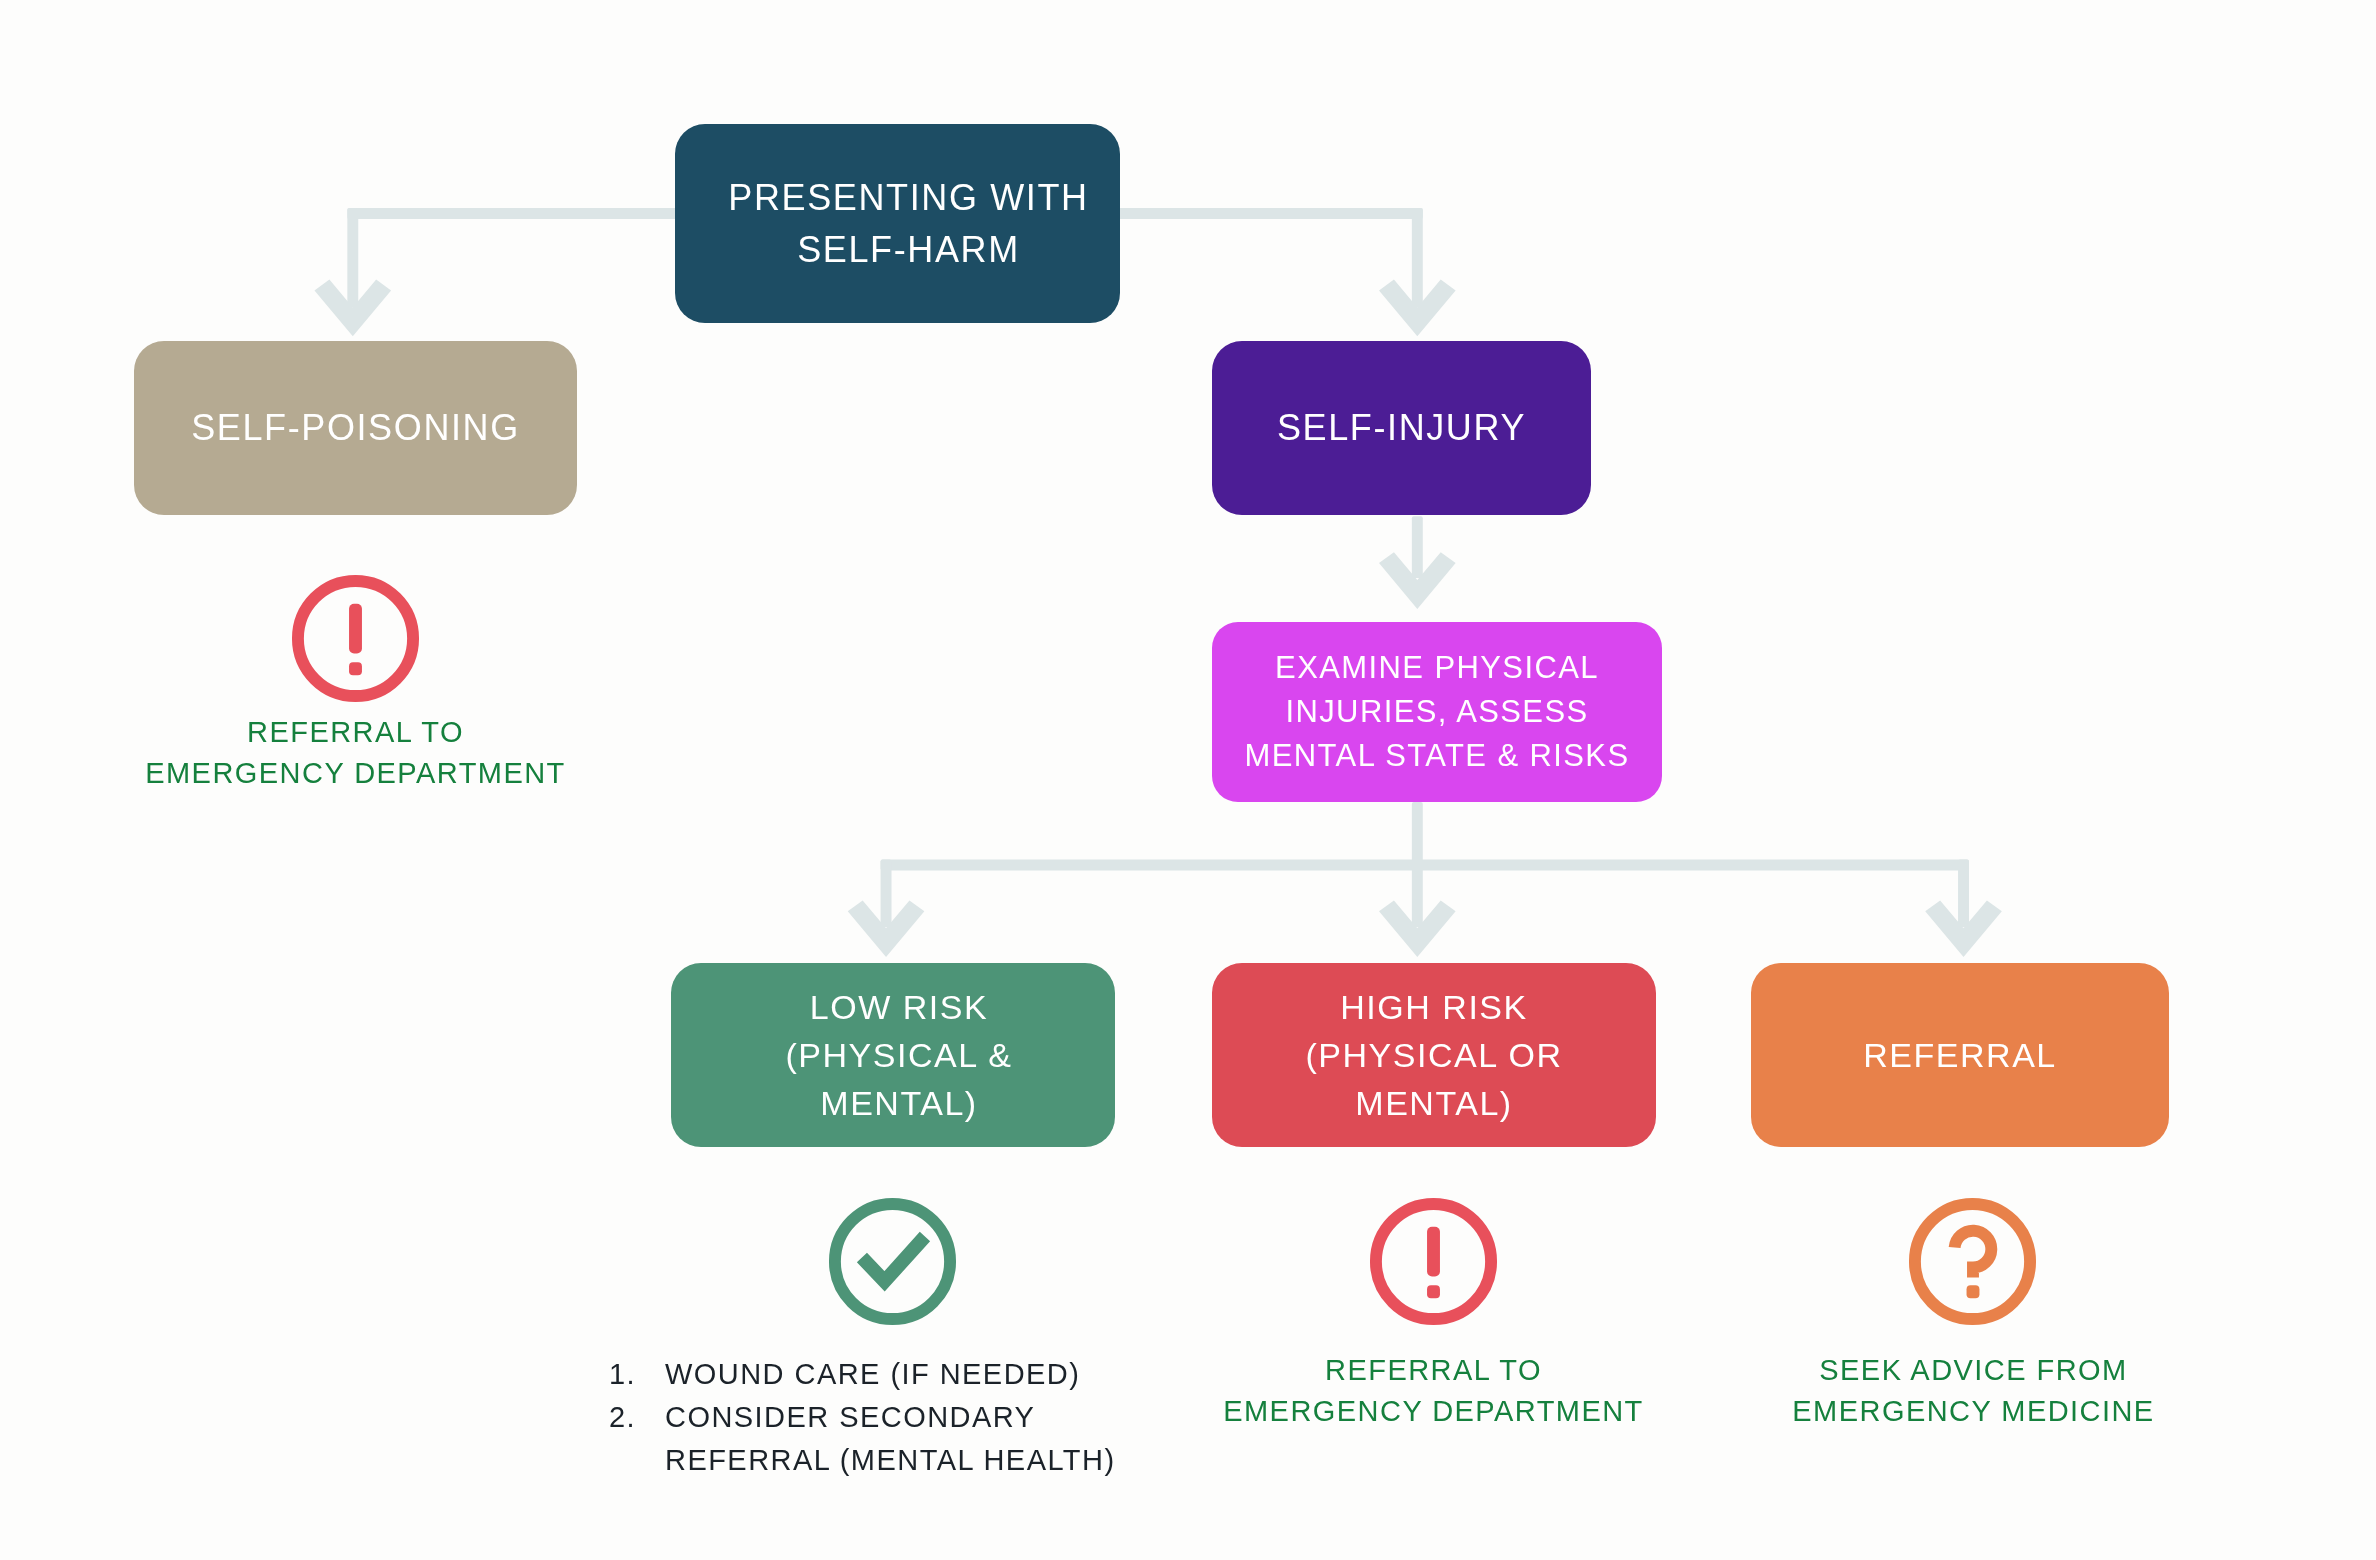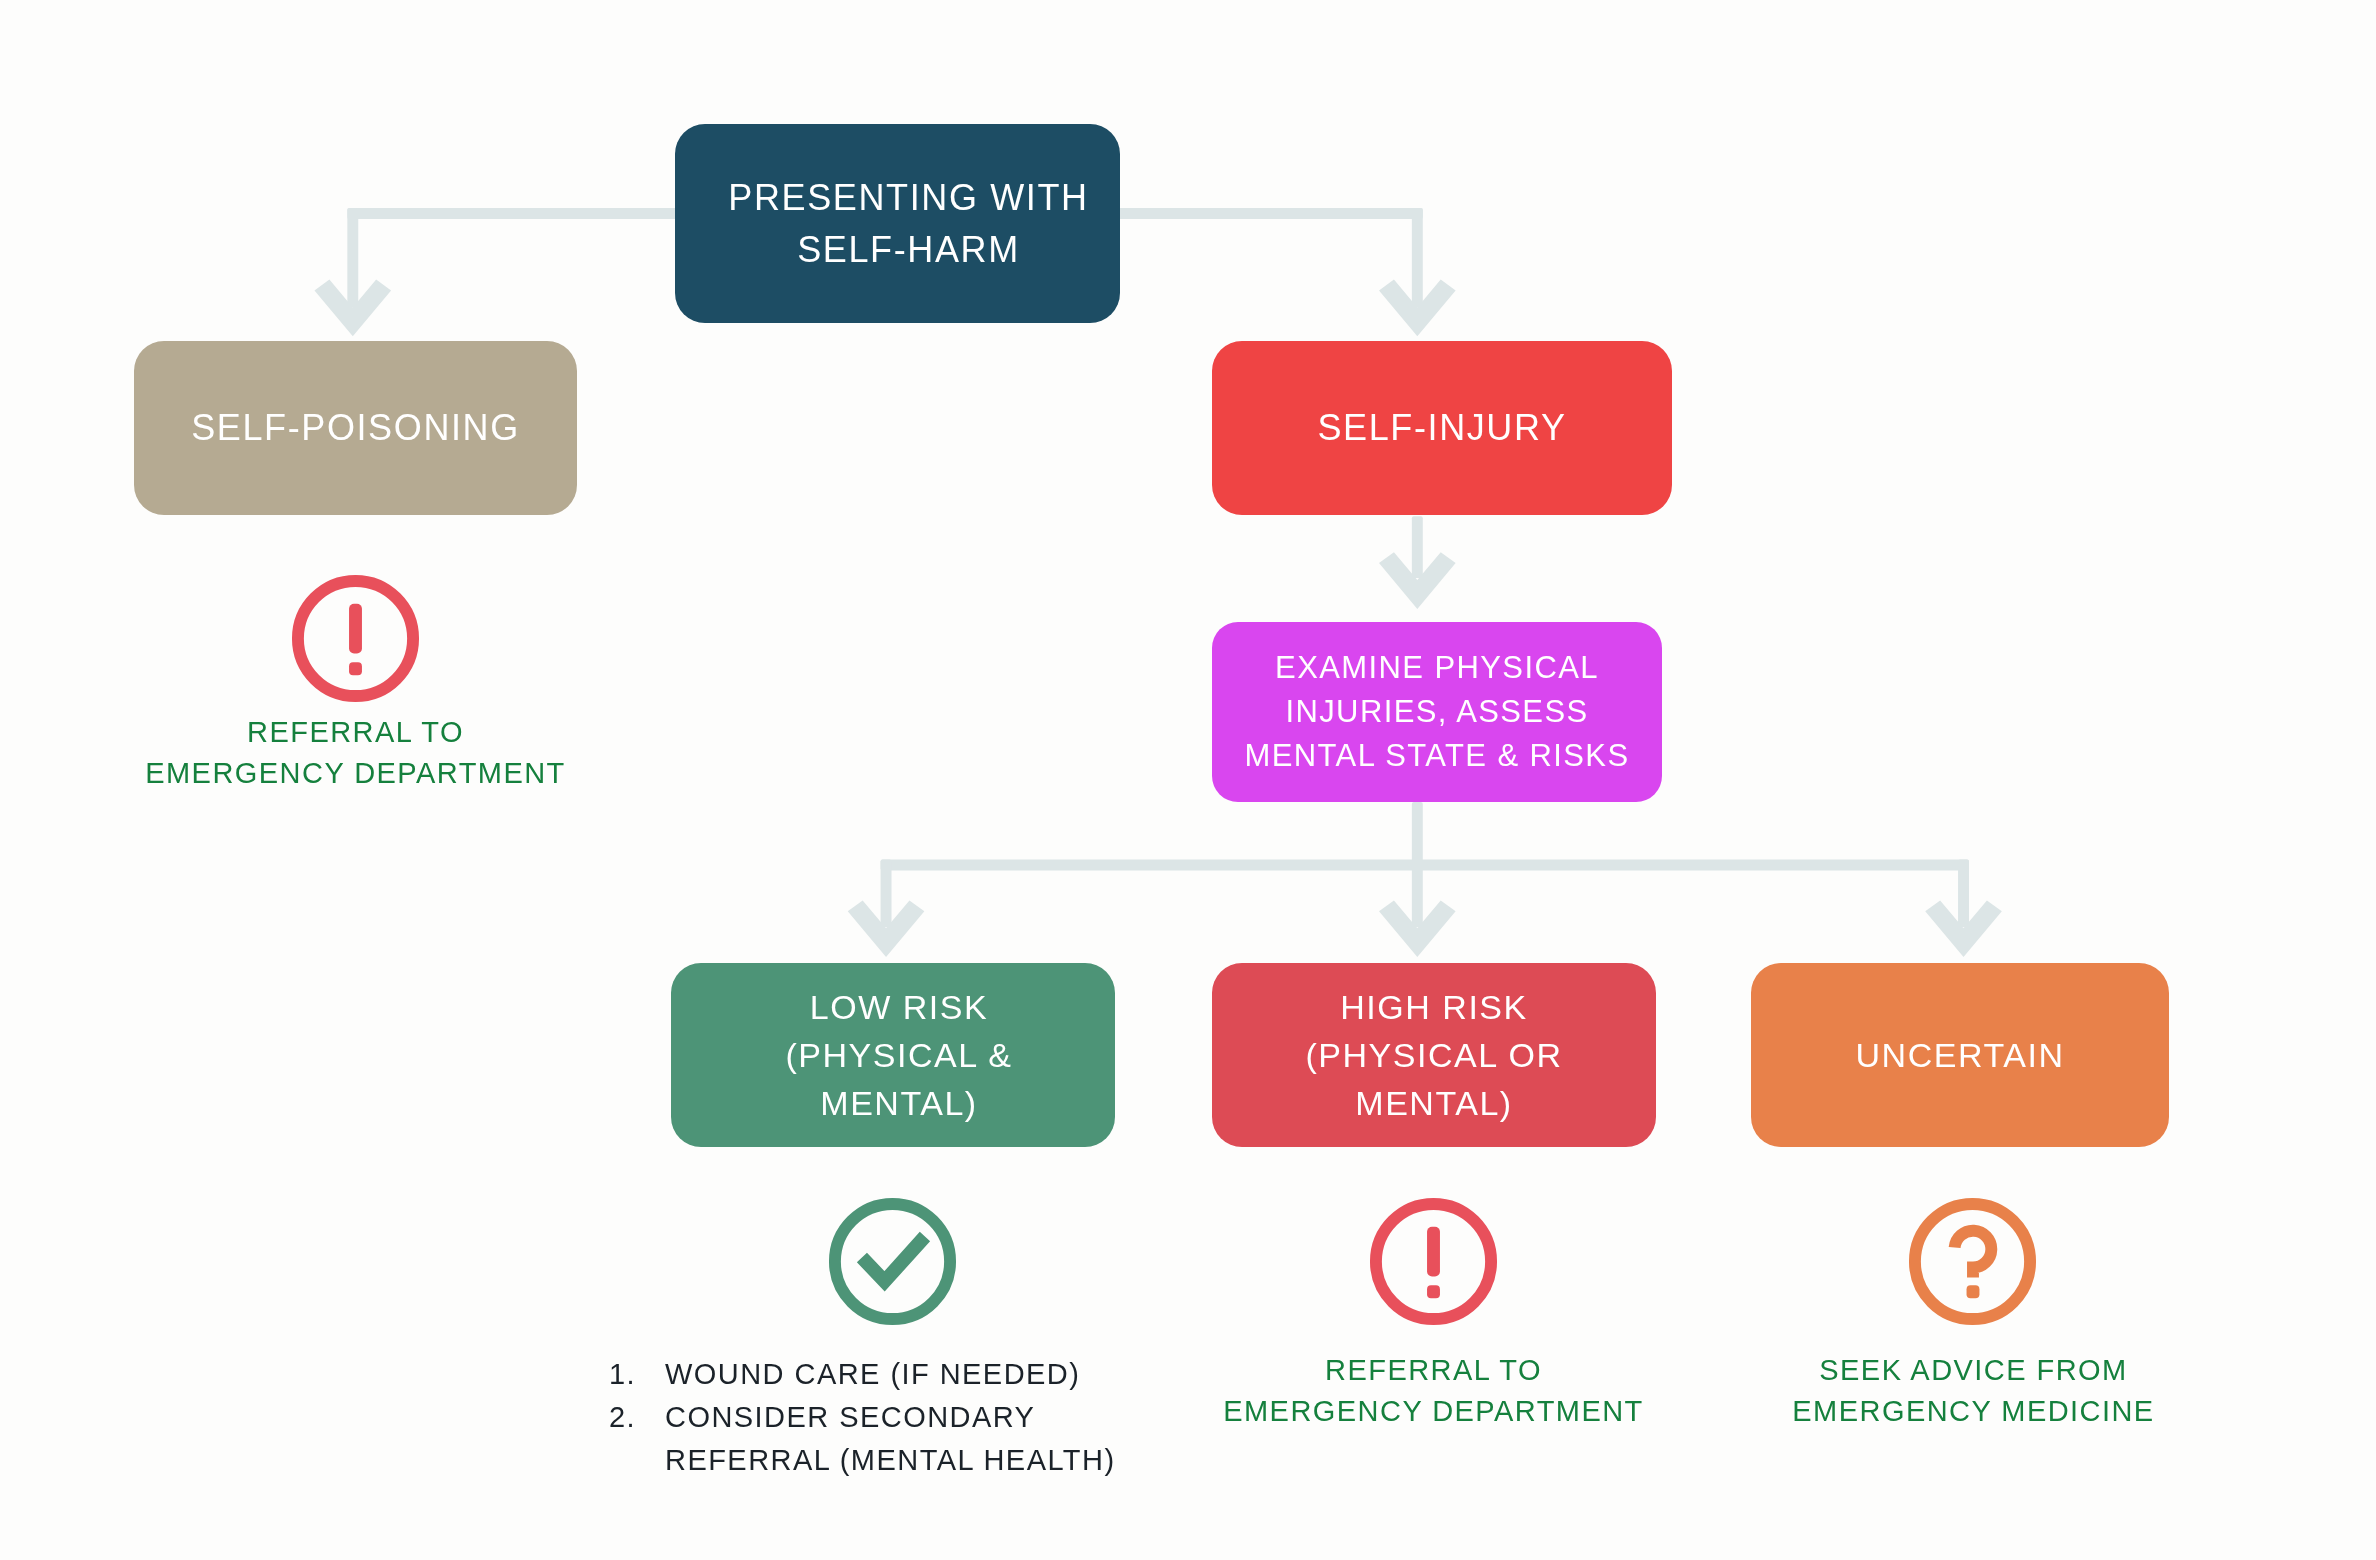--- a/index.html
+++ b/index.html
@@ -117,21 +117,21 @@
 
   <div class="node" style="left:675px; top:124px; width:445px; height:199px; background:#1d4d64; font-size:36px;padding-left:44px;">
     <span class="node-label">PRESENTING WITH
 SELF-HARM</span>
   </div>
 
   <div class="node" style="left:134px; top:341px; width:443px; height:174px; background:#b5aa92; font-size:36px;">
     <span class="node-label">SELF-POISONING</span>
   </div>
 
-  <div class="node" style="left:1212px; top:341px; width:460px; height:174px; background:#ef4444; font-size:36px;">
+  <div class="node" style="left:1212px; top:341px; width:379px; height:174px; background:#4c1d95; font-size:36px;">
     <span class="node-label">SELF-INJURY</span>
   </div>
 
   <div class="node" style="left:1212px; top:622px; width:450px; height:180px; background:#d946ef; font-size:31px; border-radius:26px;">
     <span class="node-label">EXAMINE PHYSICAL
 INJURIES, ASSESS
 MENTAL STATE &amp; RISKS</span>
   </div>
 
   <div class="node" style="left:671px; top:963px; width:444px; height:184px; background:#4d9477; font-size:34px;padding-left:34px;">
@@ -140,21 +140,21 @@
 MENTAL)</span>
   </div>
 
   <div class="node" style="left:1212px; top:963px; width:444px; height:184px; background:#dd4b55; font-size:34px;align-items:center;">
     <span class="node-label">HIGH RISK
 (PHYSICAL OR
 MENTAL)</span>
   </div>
 
   <div class="node" style="left:1751px; top:963px; width:418px; height:184px; background:#e8814a; font-size:34px;">
-    <span class="node-label">UNCERTAIN</span>
+    <span class="node-label">REFERRAL</span>
   </div>
 
   <div class="icon-wrap" style="left:288px; top:571px; width:135px; height:135px;">
     <svg width="135" height="135" viewBox="0 0 136 136">
       <circle cx="68" cy="68" r="58" fill="none" stroke="#e8505b" stroke-width="12"></circle>
       <rect x="61.5" y="33" width="13" height="50" rx="5" fill="#e8505b"></rect>
       <rect x="61.5" y="92" width="13" height="13" rx="4" fill="#e8505b"></rect>
     </svg>
   </div>
   <div class="caption" style="left:57px; top:712px; width:597px;">REFERRAL TO

